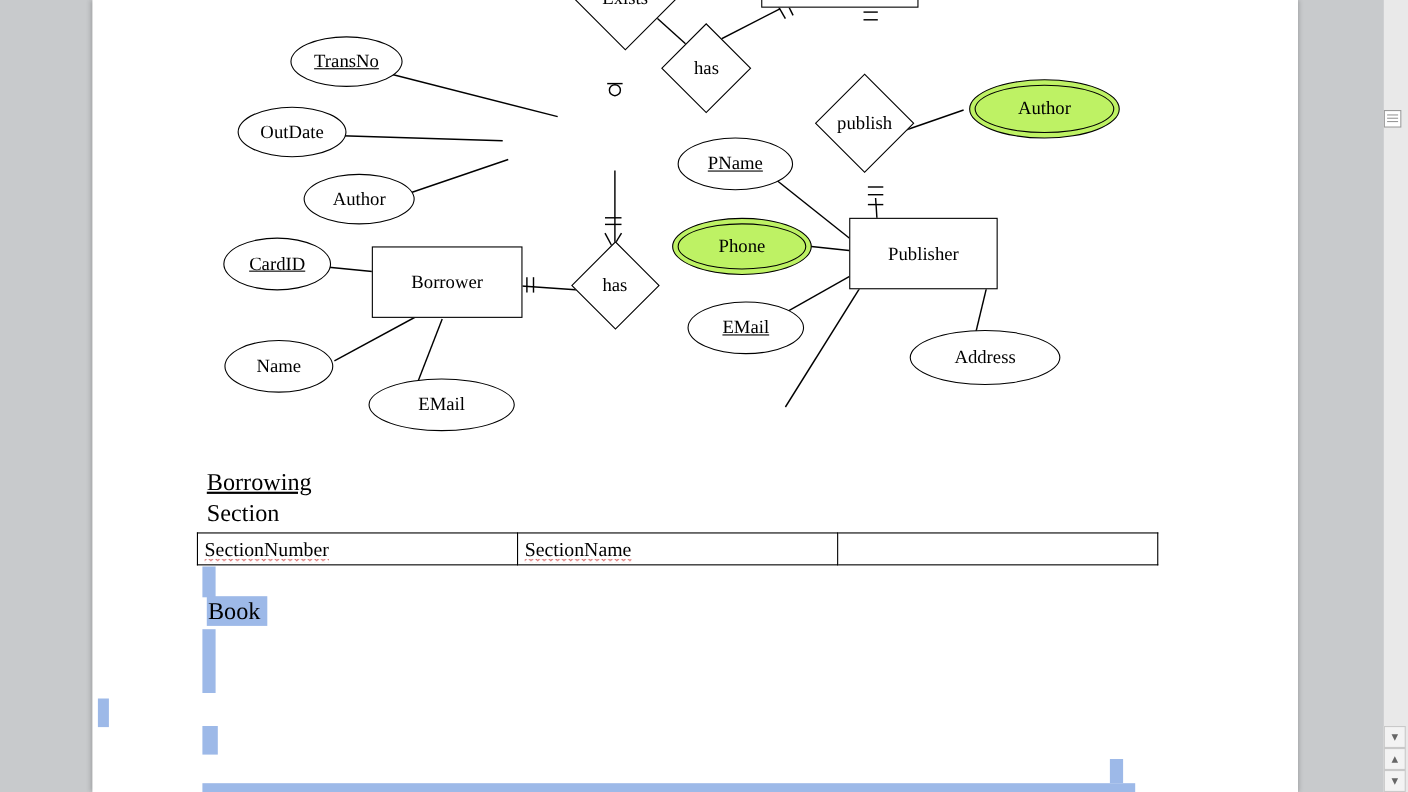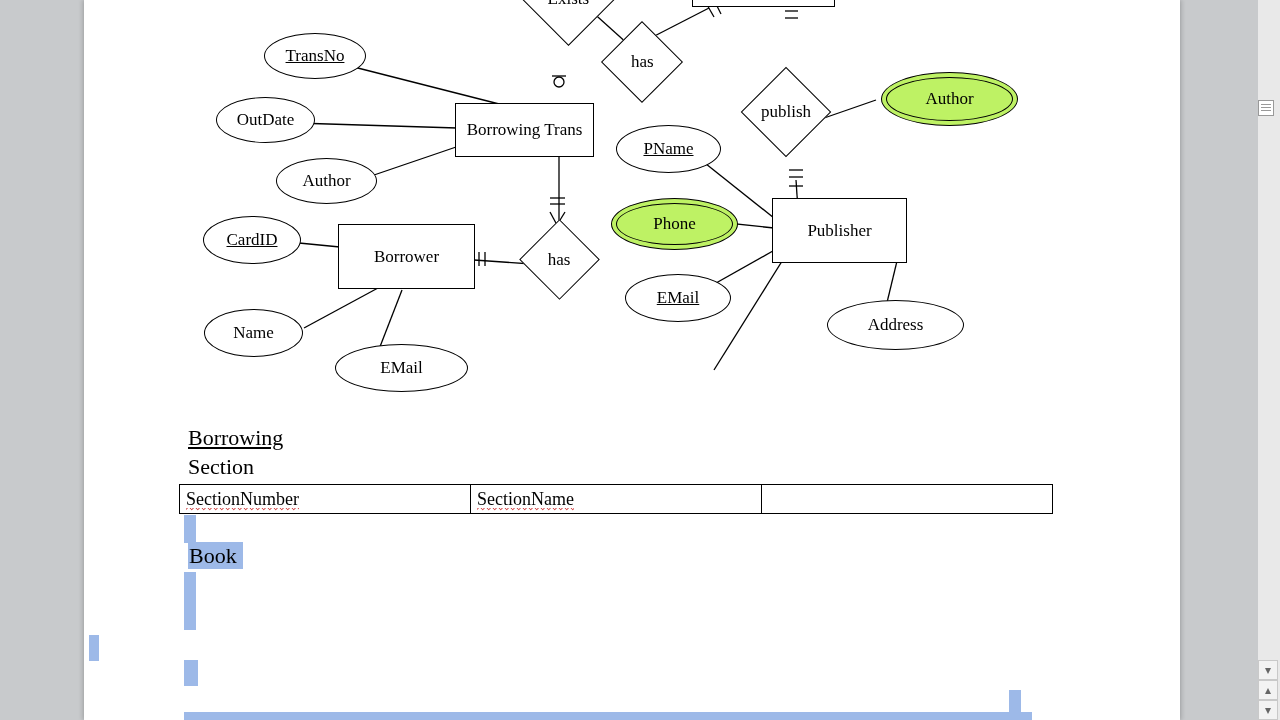--- a/index.html
+++ b/index.html
@@ -80,23 +80,20 @@
 <div class="oval" style="left:132px;top:97px;width:97px;height:44px">
         <span>OutDate</span>
       </div>
 <div class="oval underline" style="left:180px;top:33px;width:100px;height:44px">
         <span>TransNo</span>
       </div>
 <div class="oval" style="left:192px;top:158px;width:99px;height:44px">
         <span>Author</span>
       </div>
 
-<div class="rect" style="left:371px;top:103px;width:137px;height:52px">
-        <span>Borrowing Trans</span>
-      </div>
 
 <div class="diamond" style="left:529px;top:33px;width:56px;height:56px">
         <span>has</span>
       </div>
 <div class="diamond" style="left:670px;top:80px;width:62px;height:62px">
         <span>publish</span>
       </div>
 
 <div class="doval-outer" style="left:797px;top:72px;width:135px;height:52px">
   <div class="doval-inner">

